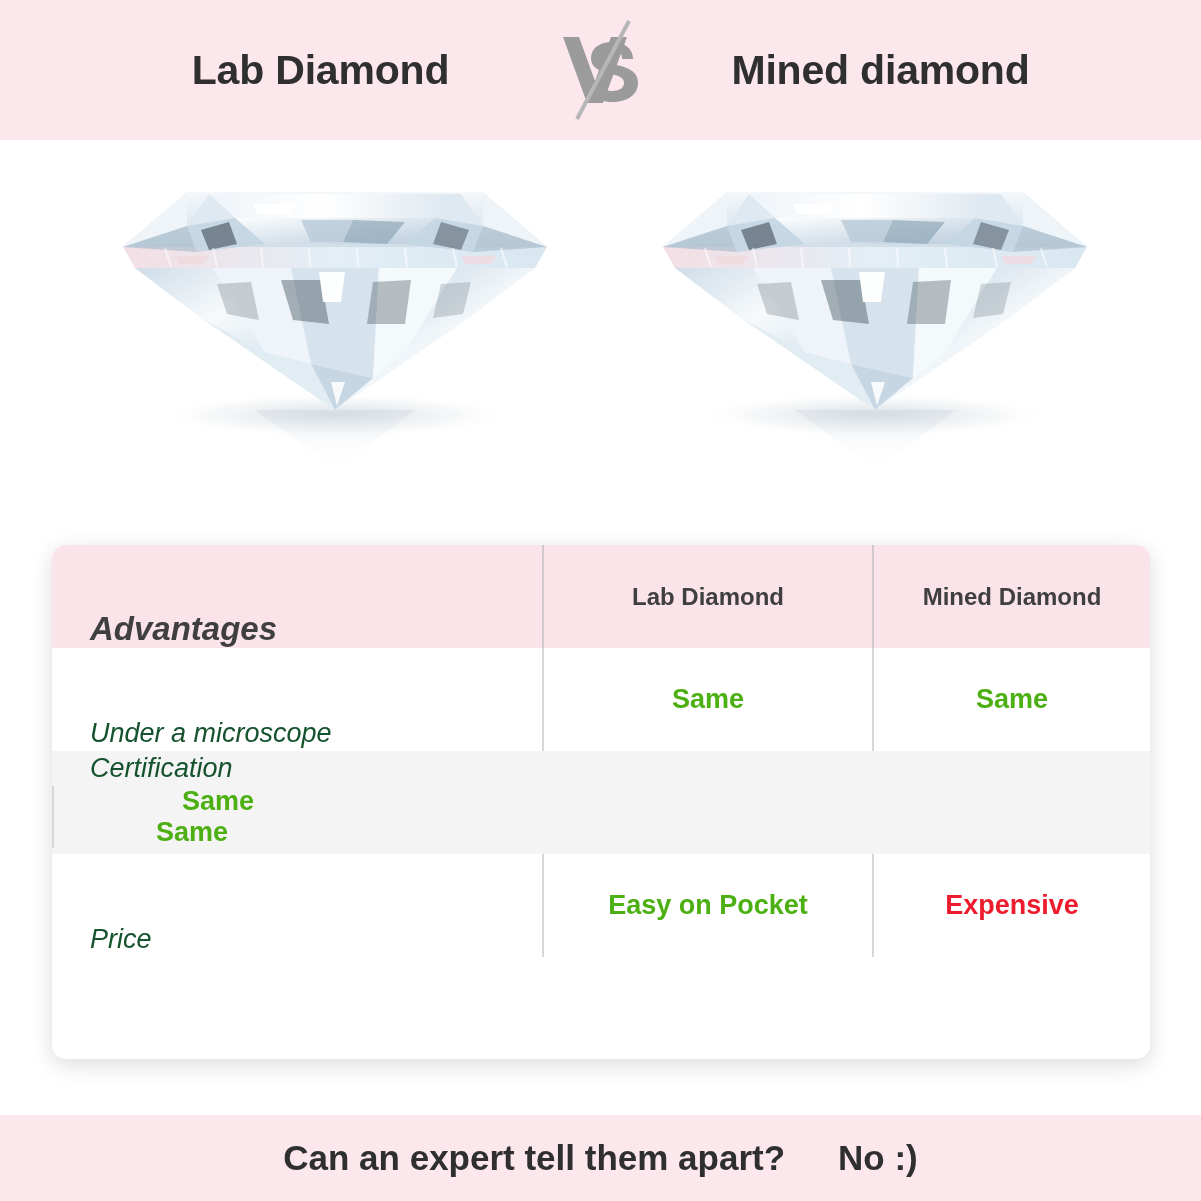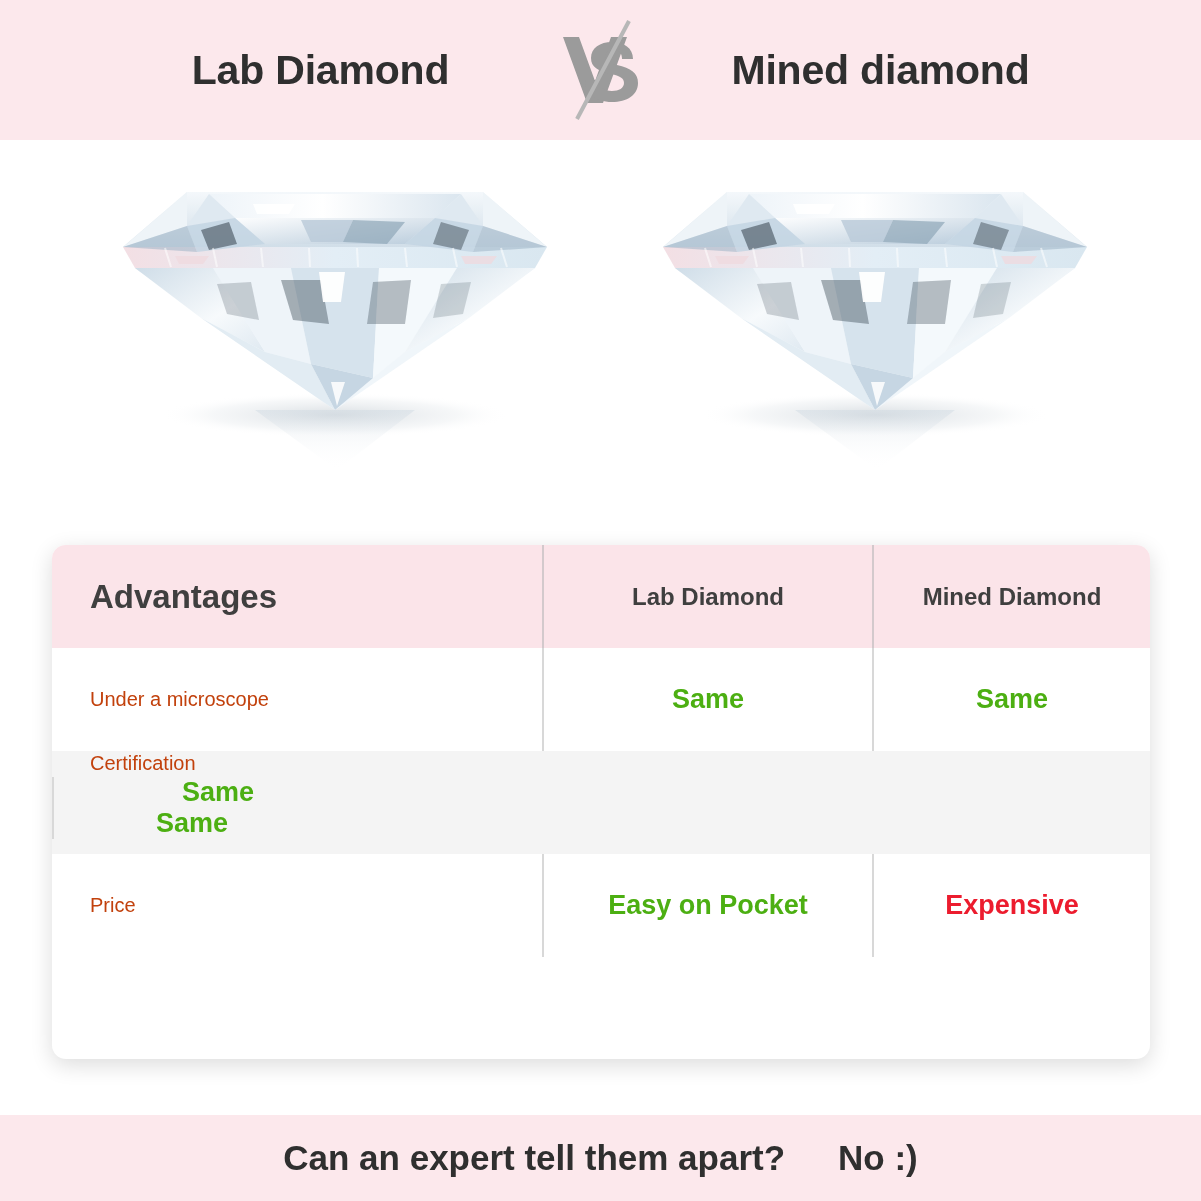--- a/index.html
+++ b/index.html
@@ -81,21 +81,22 @@
     display: flex;
     width: 100%;
     box-sizing: border-box;
   }
   .c-cell-feature {
     width: 490px;
     flex: none;
     box-sizing: border-box;
     padding-left: 38px;
     display: flex;
-    align-items: center;
+    align-items: flex-end;
+    font-style: italic;
   }
   .c-cell-val {
     width: 330px;
     flex: none;
     box-sizing: border-box;
     display: flex;
     align-items: center;
     justify-content: center;
     border-left: 2px solid #d8d8d8;
   }
@@ -115,22 +116,22 @@
     font-size: 24px;
     font-weight: bold;
     color: #3f3f3f;
   }
 
   .data-row { height: 103px; }
   .data-row.alt { background: #f4f4f4; flex-direction: column; }
   .data-row.tall { height: 102px; }
 
   .feature-text {
-    font-size: 20px;
-    color: #c2410c;
+    font-size: 27px;
+    color: #14532d;
     line-height: 1.28;
   }
   .value-text {
     font-size: 27px;
     font-weight: bold;
   }
   .value-pos { color: #4caf12; }
   .value-neg { color: #ec1c2e; }
 
   

